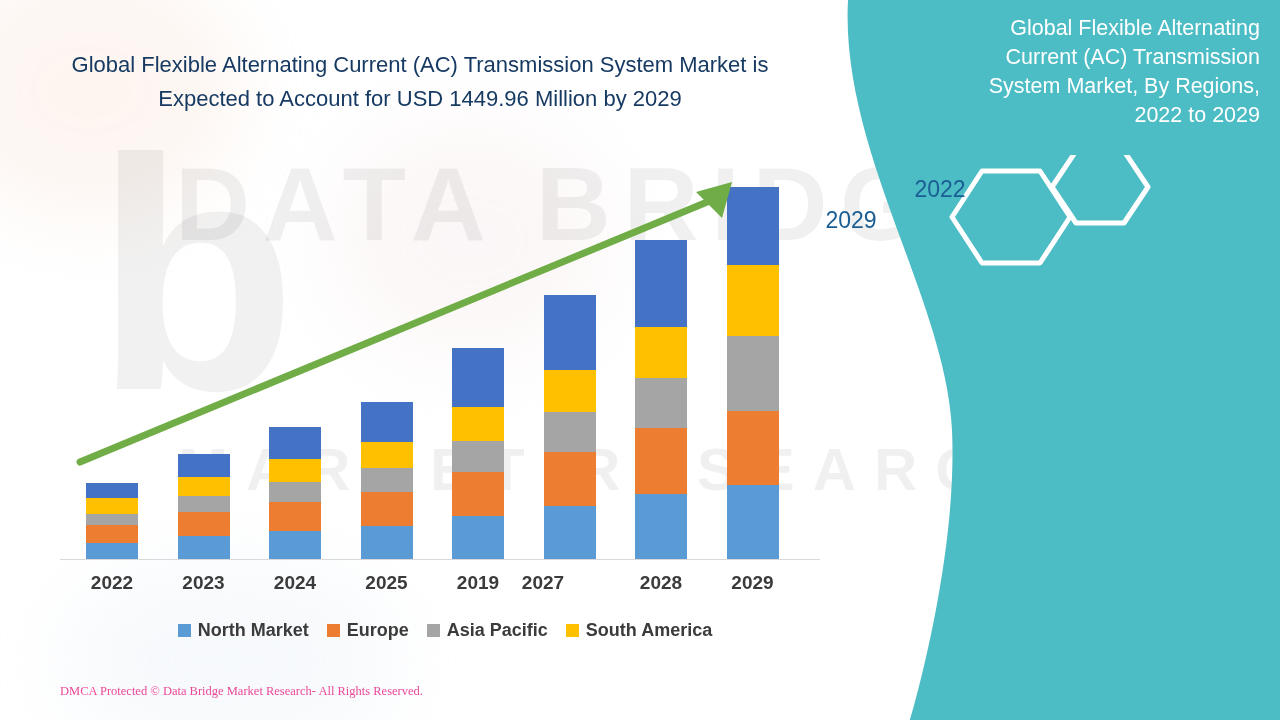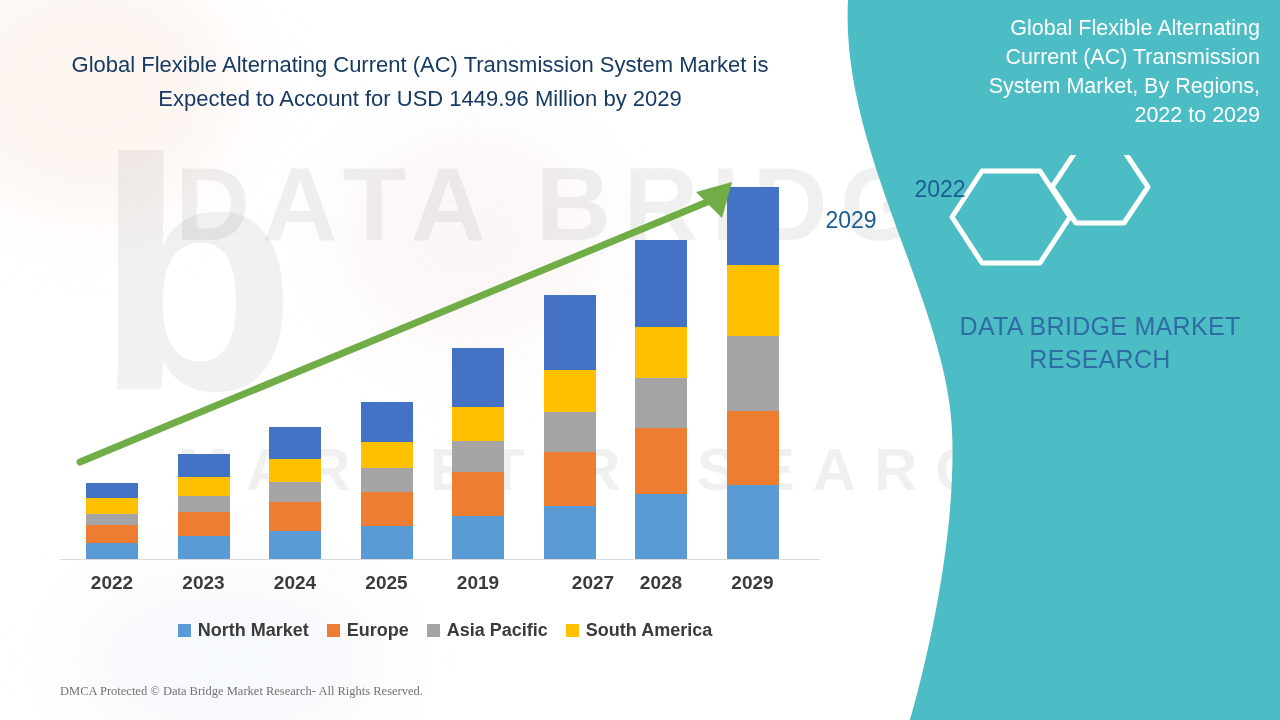--- a/index.html
+++ b/index.html
@@ -69,21 +69,21 @@
     position:absolute;left:60px;top:617px;width:770px;height:26px;
     display:flex;align-items:center;justify-content:center;gap:18px;
   }
   .leg-item{display:flex;align-items:center;gap:7px;}
   .leg-swatch{width:13px;height:13px;flex:0 0 auto;}
   .leg-text{font-size:18px;color:#3b3b3b;font-weight:700;white-space:nowrap;}
 
   .arrow{position:absolute;left:60px;top:150px;width:770px;height:410px;pointer-events:none;}
 
   
-  .foot{position:absolute;top:684px;font-size:12.5px;color:#737373;
+  .foot{position:absolute;top:684px;font-size:12.5px;color:#ec4899;
         font-family:"Liberation Serif", serif;}
   .foot.left{left:60px;}
   .foot.right{left:460px;}
 </style>
 </head>
 <body>
 
 <div id="stage">
 
   <div class="wash a"></div>
@@ -162,21 +162,21 @@
     <line x1="20" y1="312" x2="652" y2="50" stroke="#70ad47" stroke-width="7" stroke-linecap="round"></line>
     <polygon points="672,32 636,42 662,68" fill="#70ad47"></polygon>
   </svg>
 
   <div class="xlabels" id="xlabels">
       <div class="xlab" style="left: 7px;">2022</div>
       <div class="xlab" style="left: 98.5px;">2023</div>
       <div class="xlab" style="left: 190px;">2024</div>
       <div class="xlab" style="left: 281.5px;">2025</div>
       <div class="xlab" style="left: 373px;">2019</div>
-      <div class="xlab" style="left: 488px;">2027</div>
+      <div class="xlab" style="left: 438px;">2027</div>
       <div class="xlab" style="left: 556px;">2028</div>
       <div class="xlab" style="left: 647.5px;">2029</div>
     </div>
 
   <div class="legend" id="legend">
       <div class="leg-item">
         <span class="leg-swatch" style="background: rgb(91, 155, 213);"></span>
         <span class="leg-text">North Market</span>
       </div>
       <div class="leg-item">
@@ -204,19 +204,18 @@
 
     <div class="hexwrap">
       <svg width="320" height="130" viewBox="0 0 320 130" style="position:absolute;left:0;top:0;">
         <polygon points="12,62 42,16 100,16 130,62 100,108 42,108" fill="none" stroke="#ffffff" stroke-width="5" stroke-linejoin="round"></polygon>
         <polygon points="112,32 136,-4 184,-4 208,32 184,68 136,68" fill="none" stroke="#ffffff" stroke-width="5" stroke-linejoin="round"></polygon>
       </svg>
       <div class="hex-label" style="left:-249px;top:52px;">2029</div>
       <div class="hex-label" style="left:-160px;top:21px;">2022</div>
     </div>
 
-    <div class="brand">DATA BRIDGE MARKET RESEARCH</div>
 
   </div>
 
   <div class="foot left">DMCA Protected © Data Bridge Market Research- All Rights Reserved.</div>
 
 </div>
 
 </body></html>

